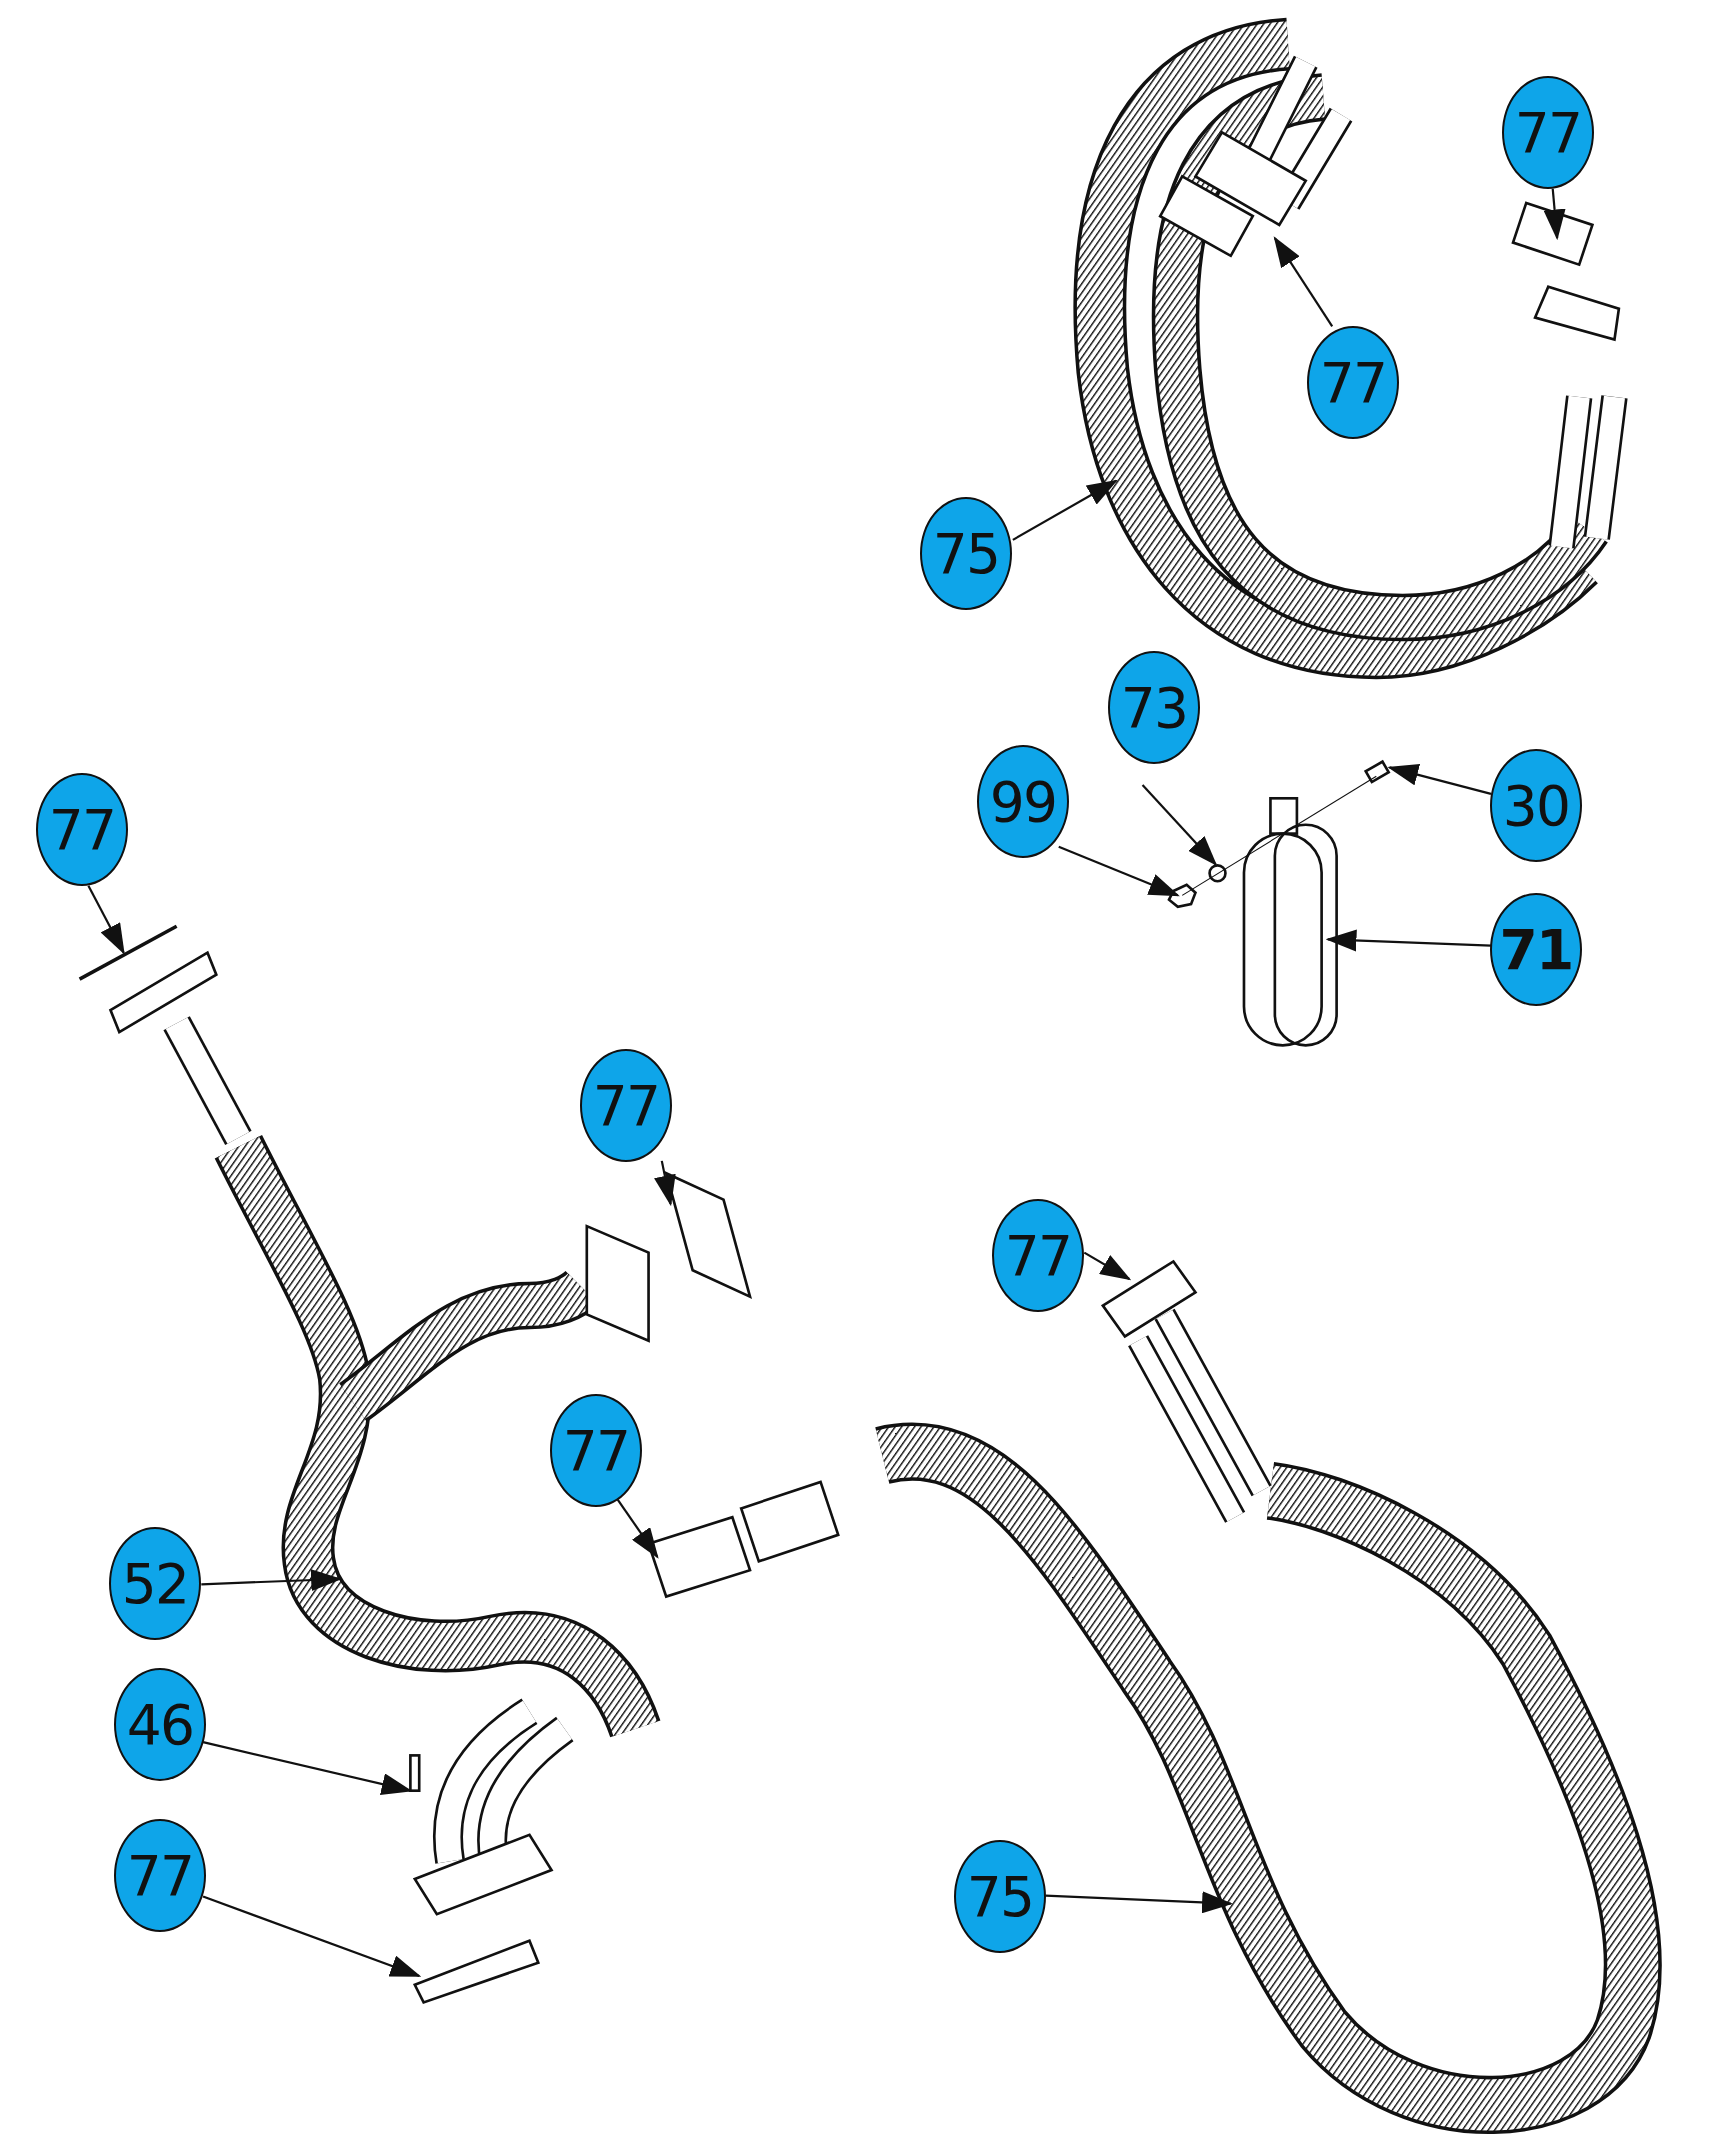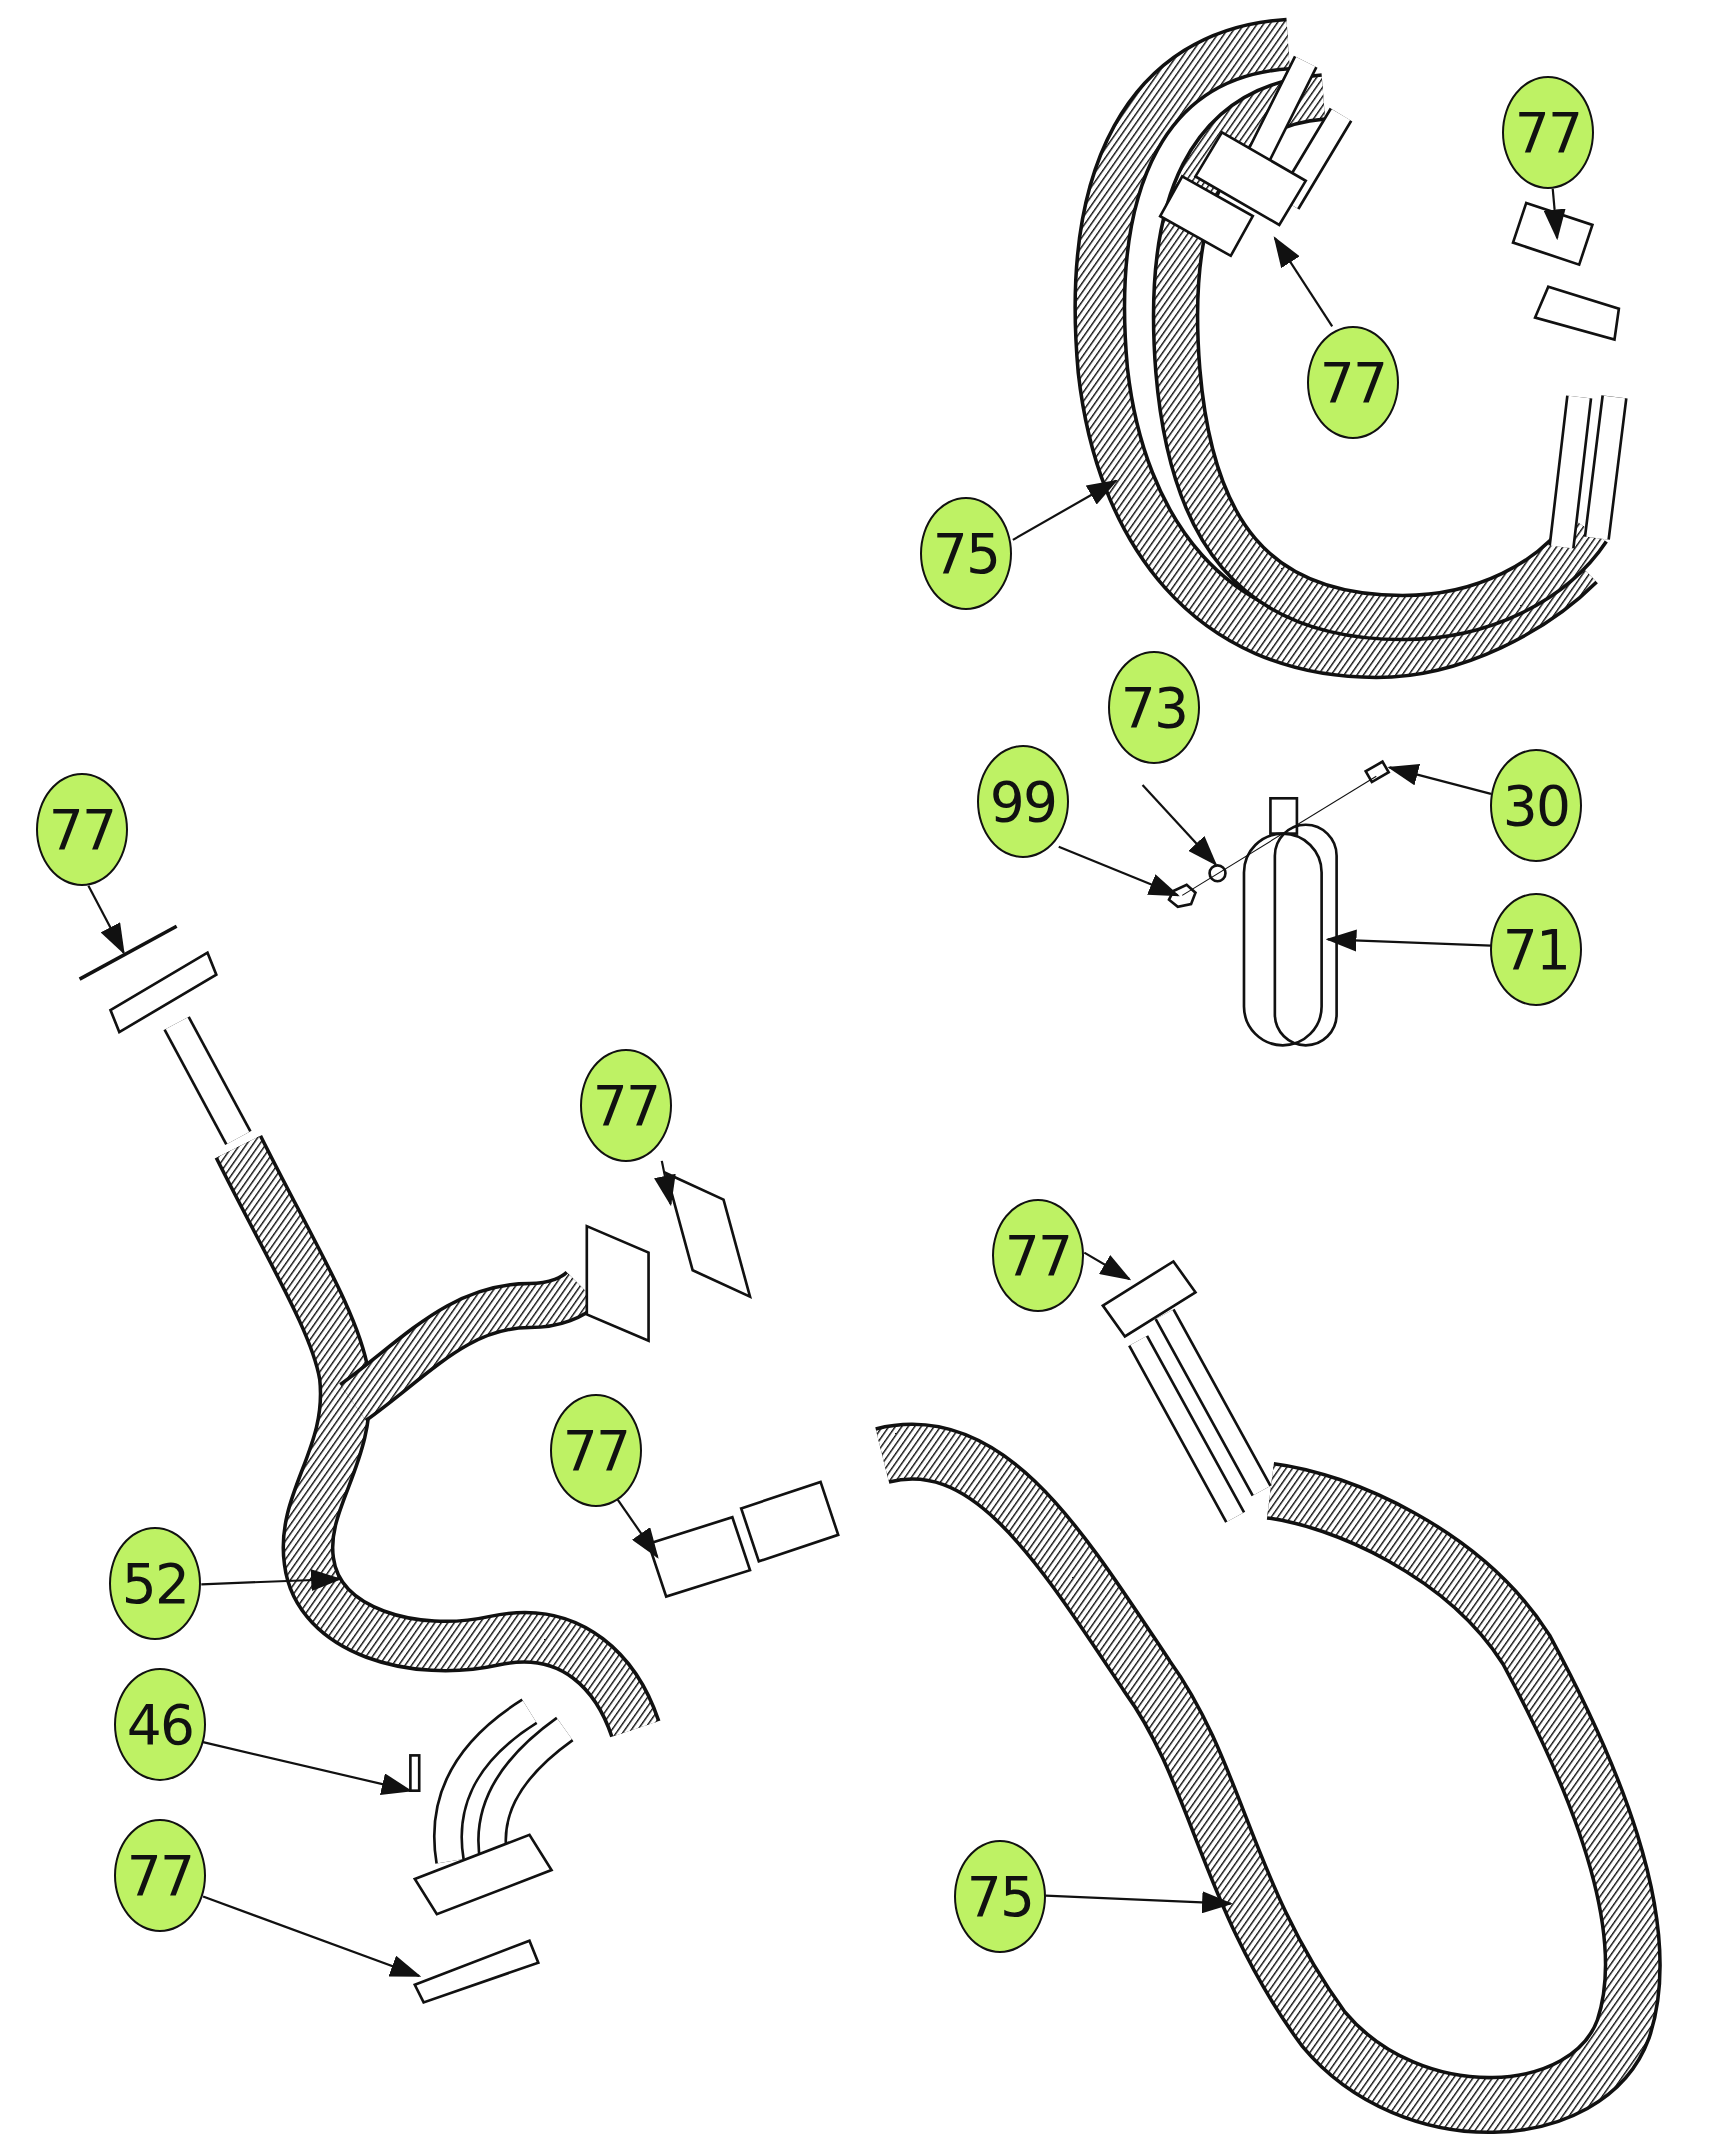--- a/index.html
+++ b/index.html
@@ -1,18 +1,18 @@
 <!DOCTYPE html>
 <html style="font-size:14px"><head>
 <meta charset="utf-8">
 <style>
   html,body{margin:0;padding:0;background:#ffffff;}
   body{width:1717px;height:2155px;position:relative;overflow:hidden;font-family:"DejaVu Sans",sans-serif;}
   svg.art{position:absolute;left:0;top:0;}
-  .callout{position:absolute;width:92px;height:113px;margin-left:-46px;margin-top:-56px;border:2.2px solid #111;border-radius:50%;box-sizing:border-box;display:flex;align-items:center;justify-content:center;font-size:55px;color:#111;background:#bef264;letter-spacing:-1.8px;font-family:"DejaVu Sans",sans-serif;}
+  .callout{position:absolute;width:92px;height:113px;margin-left:-46px;margin-top:-56px;border:2.2px solid #111;border-radius:50%;box-sizing:border-box;display:flex;align-items:center;justify-content:center;font-size:55px;color:#111;background:#0ea5e9;letter-spacing:-1.8px;font-family:"DejaVu Sans",sans-serif;}
 </style>
 </head>
 <body>
 
 <svg class="art" width="1717" height="2155" viewBox="0 0 1946 2443" xmlns="http://www.w3.org/2000/svg">
   <defs>
     <marker id="arr" markerWidth="14" markerHeight="10" refX="13" refY="5" orient="auto">
       <path d="M0,0 L14,5 L0,10 Z" fill="#111"></path>
     </marker>
     <pattern id="coil" width="6" height="6" patternUnits="userSpaceOnUse" patternTransform="rotate(35)">
@@ -99,21 +99,21 @@
     <line x1="1185" y1="2149" x2="1395" y2="2158" marker-end="url(#arr)"></line>
   </g>
 </svg>
 
 <div class="callout" style="left:1548px;top:132px;">77</div>
 <div class="callout" style="left:1353px;top:382px;">77</div>
 <div class="callout" style="left:966px;top:553px;">75</div>
 <div class="callout" style="left:1154px;top:707px;">73</div>
 <div class="callout" style="left:1023px;top:801px;">99</div>
 <div class="callout" style="left:1536px;top:805px;">30</div>
-<div class="callout" style="left:1536px;top:949px;">71</div>
+<div class="callout" style="left:1536px;top:949px;font-weight:bold;">71</div>
 <div class="callout" style="left:82px;top:829px;">77</div>
 <div class="callout" style="left:626px;top:1105px;">77</div>
 <div class="callout" style="left:1038px;top:1255px;">77</div>
 <div class="callout" style="left:596px;top:1450px;">77</div>
 <div class="callout" style="left:155px;top:1583px;">52</div>
 <div class="callout" style="left:160px;top:1724px;">46</div>
 <div class="callout" style="left:160px;top:1875px;">77</div>
 <div class="callout" style="left:1000px;top:1896px;">75</div>
 
 

